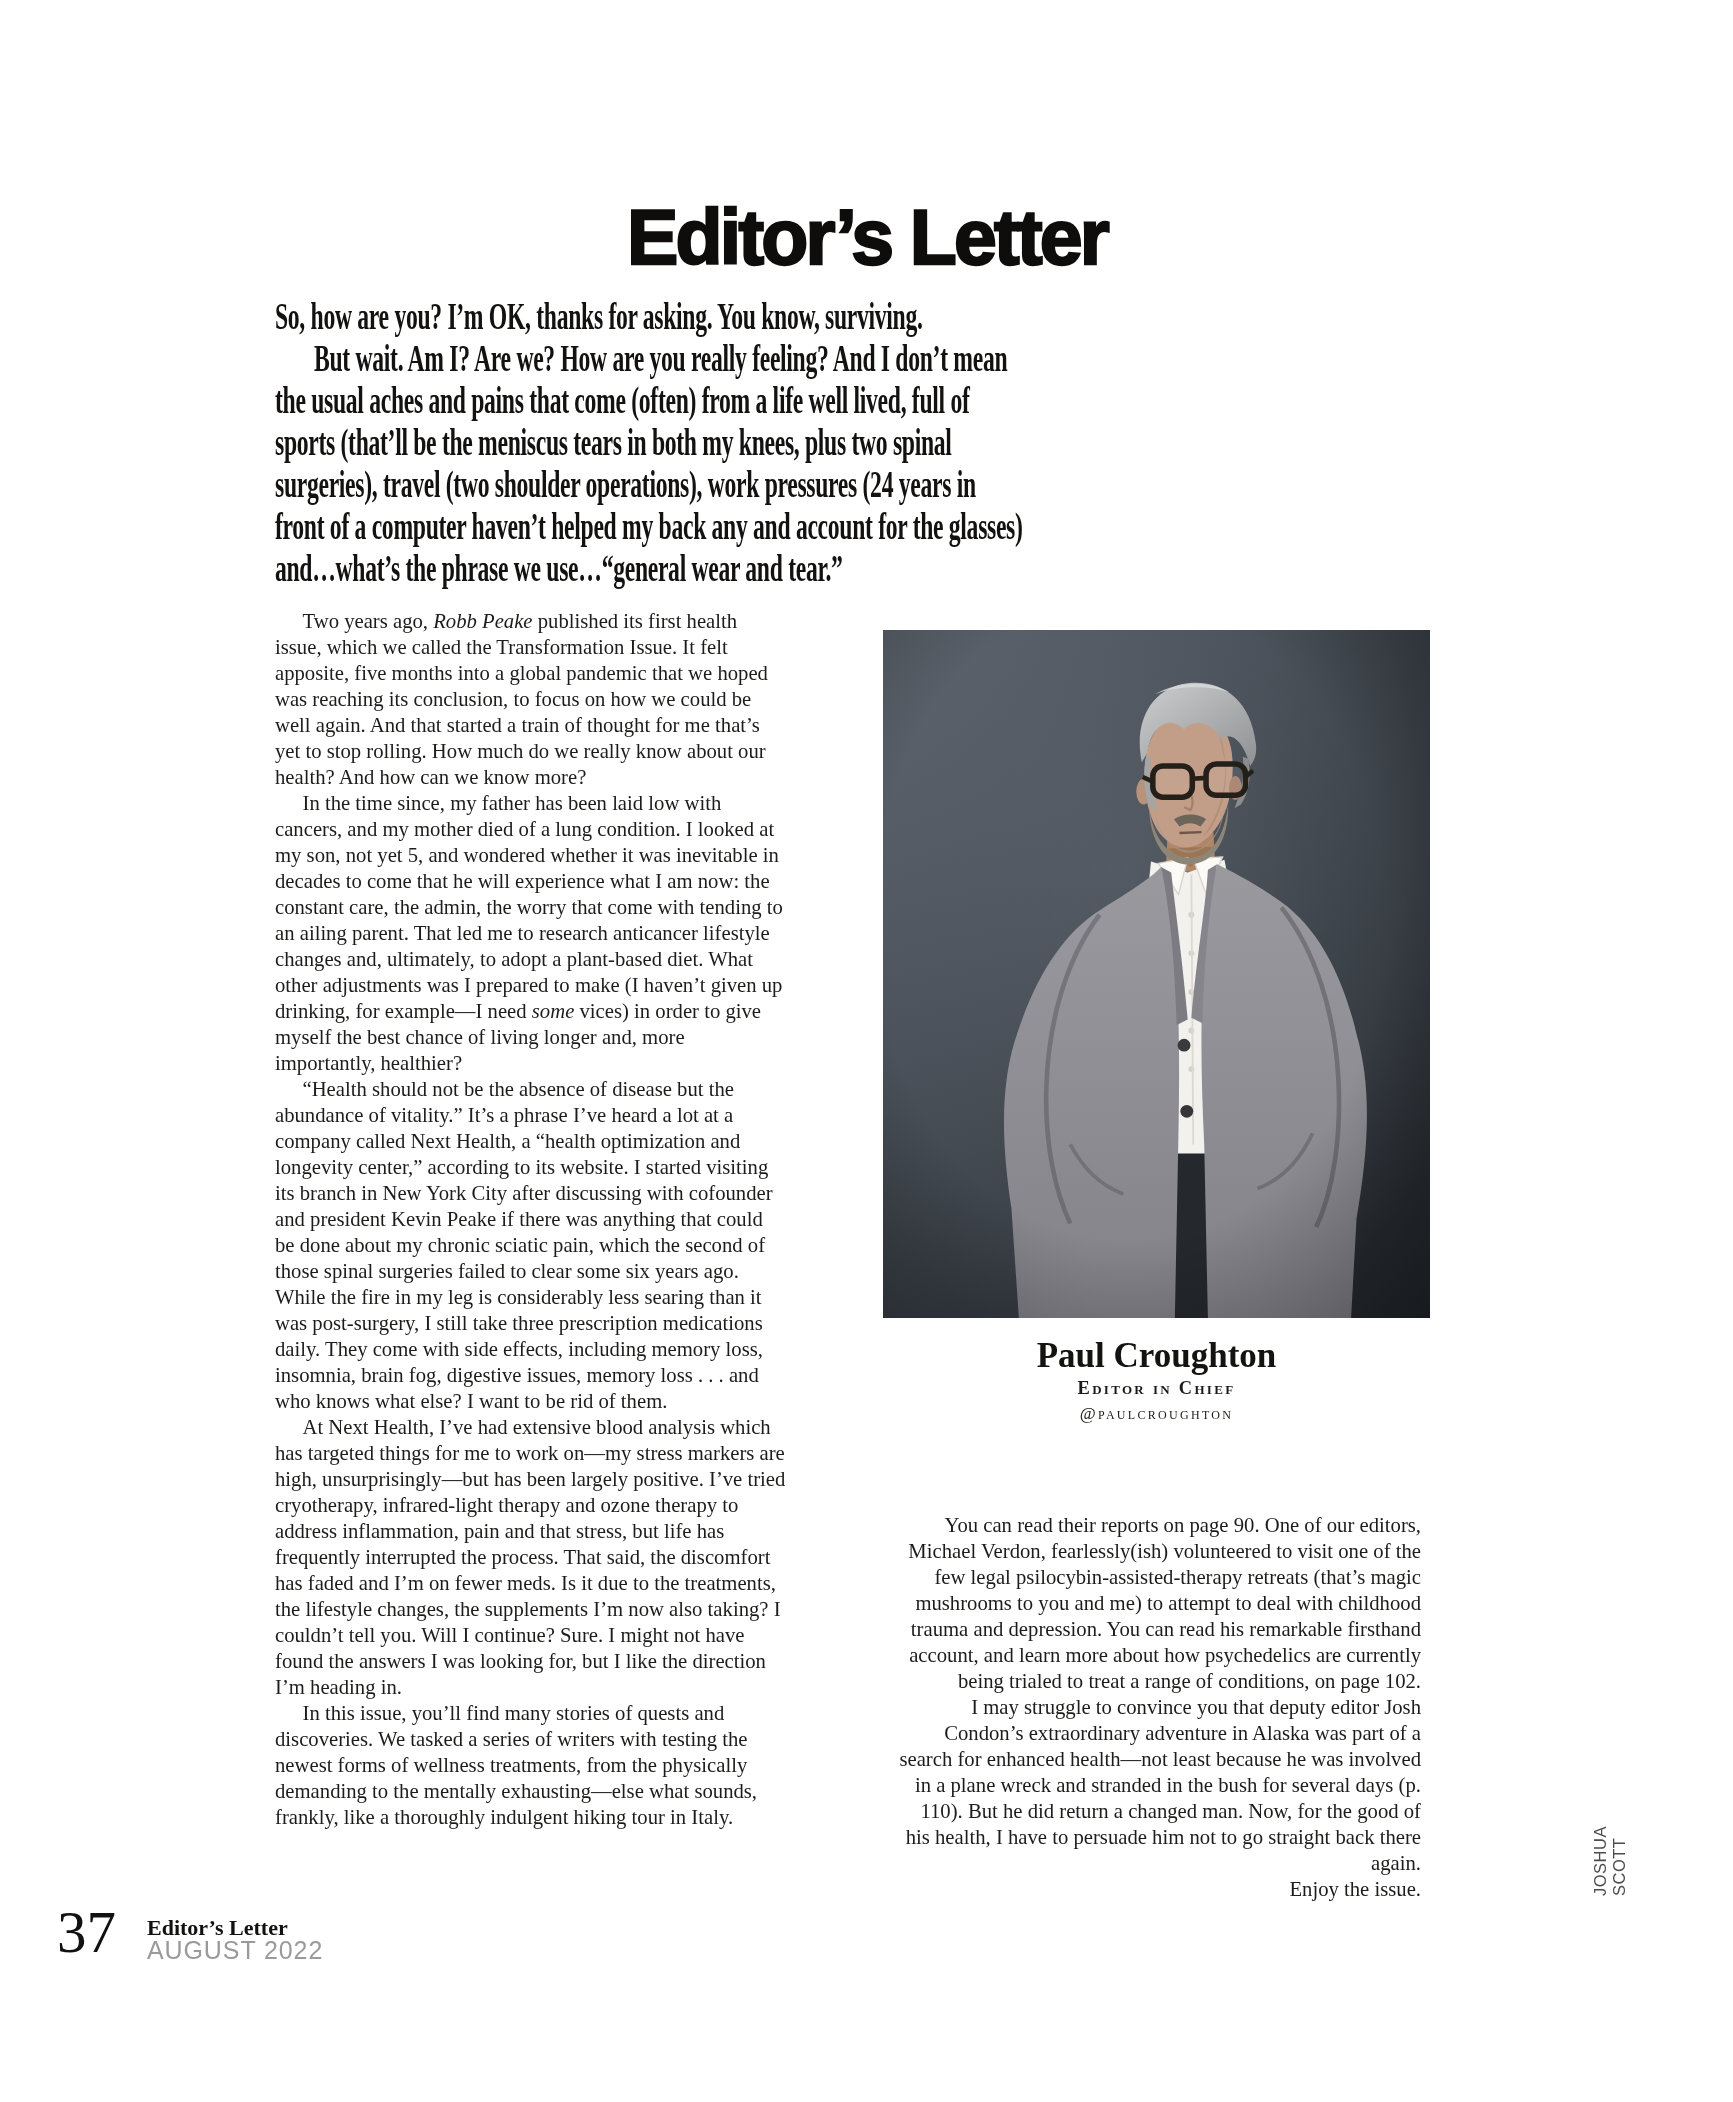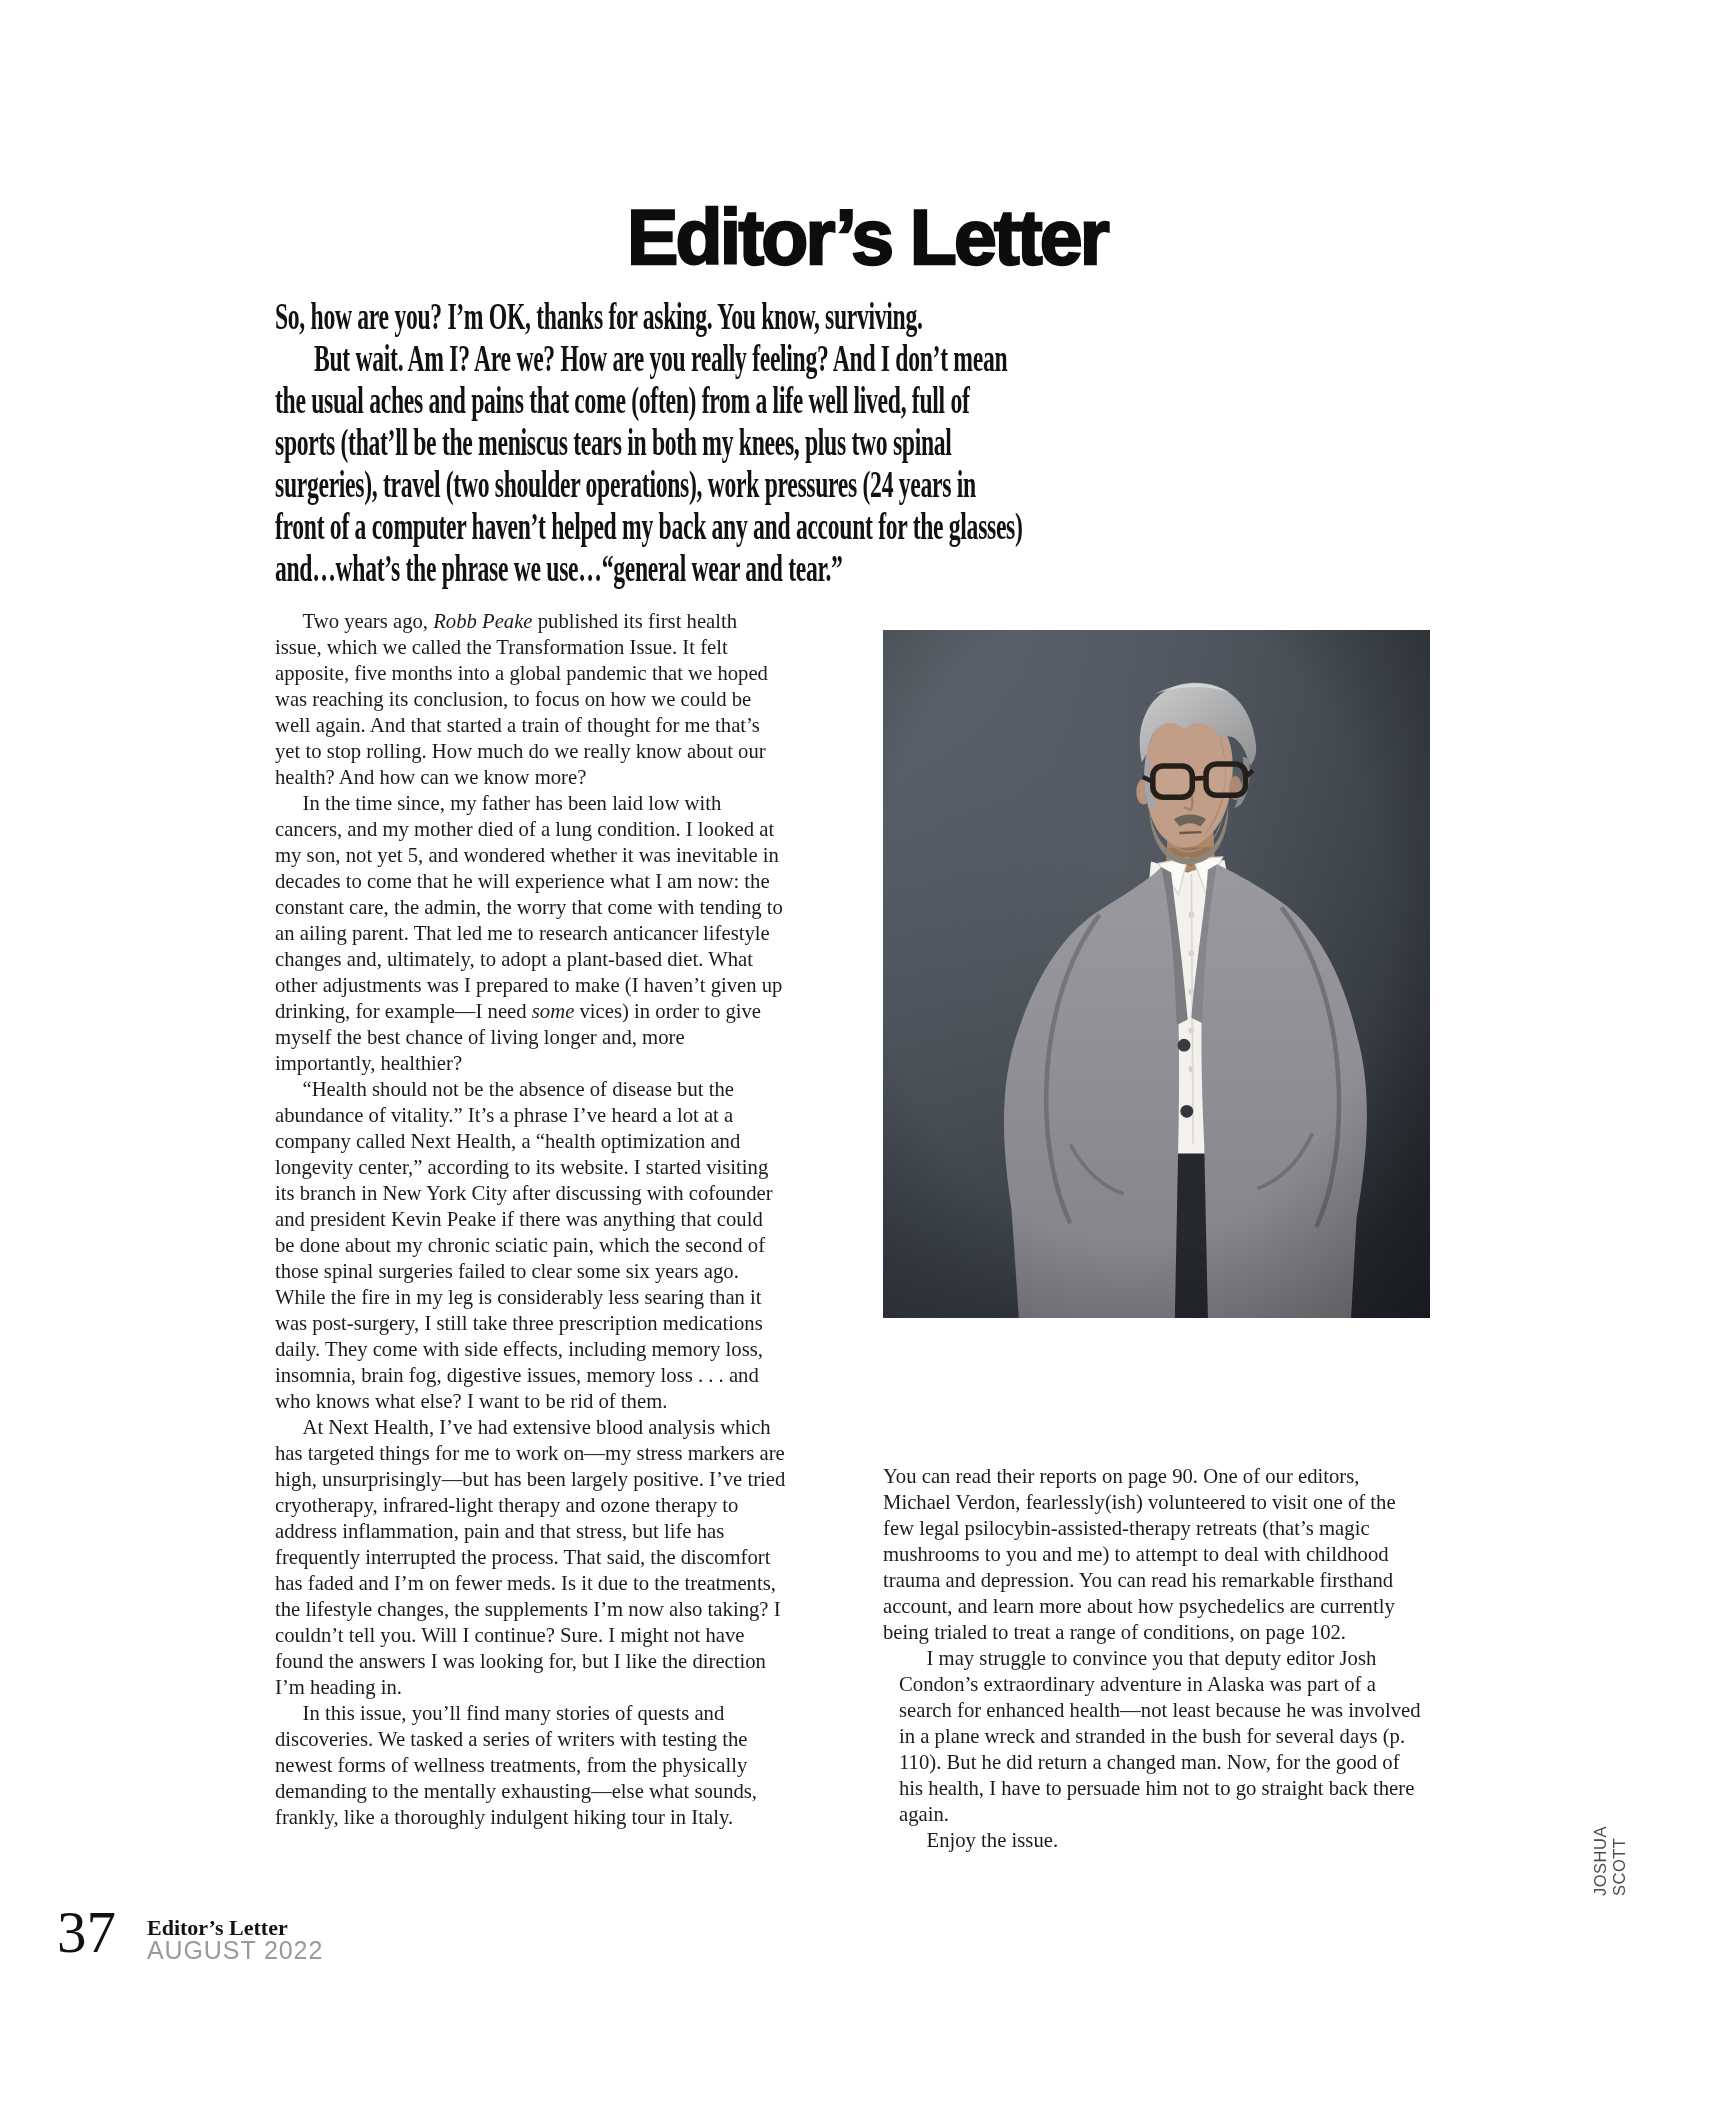--- a/index.html
+++ b/index.html
@@ -14,21 +14,21 @@
   
   .intro{position:absolute;left:275px;top:296px;transform:scaleX(0.64);transform-origin:left top;
     font-family:"Liberation Serif",serif;font-weight:bold;font-size:37px;line-height:42px;
     letter-spacing:-0.5px;color:#131211;white-space:nowrap;}
   .intro .ind{padding-left:61px;}
 
   
   .bodycol{position:absolute;font-size:20.7px;line-height:26px;color:#1d1c1b;
     text-align:left;font-family:"Liberation Serif",serif;}
   .col-left{left:275px;top:608px;width:511px;}
-  .col-right{left:883px;top:1463px;width:538px;}
+  .col-right{left:883px;top:1512px;width:538px;text-align:right;}
   .bodycol p{margin:0;}
   .col-left p{text-indent:27.5px;}
   .col-right p + p{text-indent:27.5px;margin-left:16px;}
   .bodycol em{font-style:italic;}
 
   
   .photo{position:absolute;left:883px;top:630px;width:547px;height:688px;}
   .photo svg{display:block;width:100%;height:100%;}
 
   
@@ -157,20 +157,25 @@
       <rect x="294" y="148" width="43" height="34" rx="11" fill="#ffffff" fill-opacity="0.05" stroke="#241f19" stroke-width="6"></rect>
       <rect x="352" y="146" width="43" height="34" rx="11" fill="#ffffff" fill-opacity="0.05" stroke="#241f19" stroke-width="6"></rect>
       <path d="M337,162 L352,161" stroke="#241f19" stroke-width="5" fill="none"></path>
       <path d="M294,165 L283,160" stroke="#241f19" stroke-width="5" fill="none"></path>
       <path d="M395,160 L403,153" stroke="#241f19" stroke-width="5" fill="none"></path>
 
       <rect x="0" y="0" width="596" height="749" fill="url(#vig)"></rect>
     </svg>
   </div>
 
+  <div class="byline">
+    <div class="name">Paul Croughton</div>
+    <div class="role">Editor in Chief</div>
+    <div class="social">@paulcroughton</div>
+  </div>
 
   <div class="bodycol col-right">
     <p>You can read their reports on page 90. One of our editors, Michael Verdon, fearlessly(ish) volunteered to visit one of the few legal psilocybin-assisted-therapy retreats (that’s magic mushrooms to you and me) to attempt to deal with childhood trauma and depression. You can read his remarkable firsthand account, and learn more about how psychedelics are currently being trialed to treat a range of conditions, on page 102.</p>
     <p>I may struggle to convince you that deputy editor Josh Condon’s extraordinary adventure in Alaska was part of a search for enhanced health—not least because he was involved in a plane wreck and stranded in the bush for several days (p. 110). But he did return a changed man. Now, for the good of his health, I have to persuade him not to go straight back there again.</p>
     <p>Enjoy the issue.</p>
   </div>
 
   <div class="folio">37</div>
   <div class="footer-sec">Editor’s Letter</div>
   <div class="footer-date">AUGUST 2022</div>

